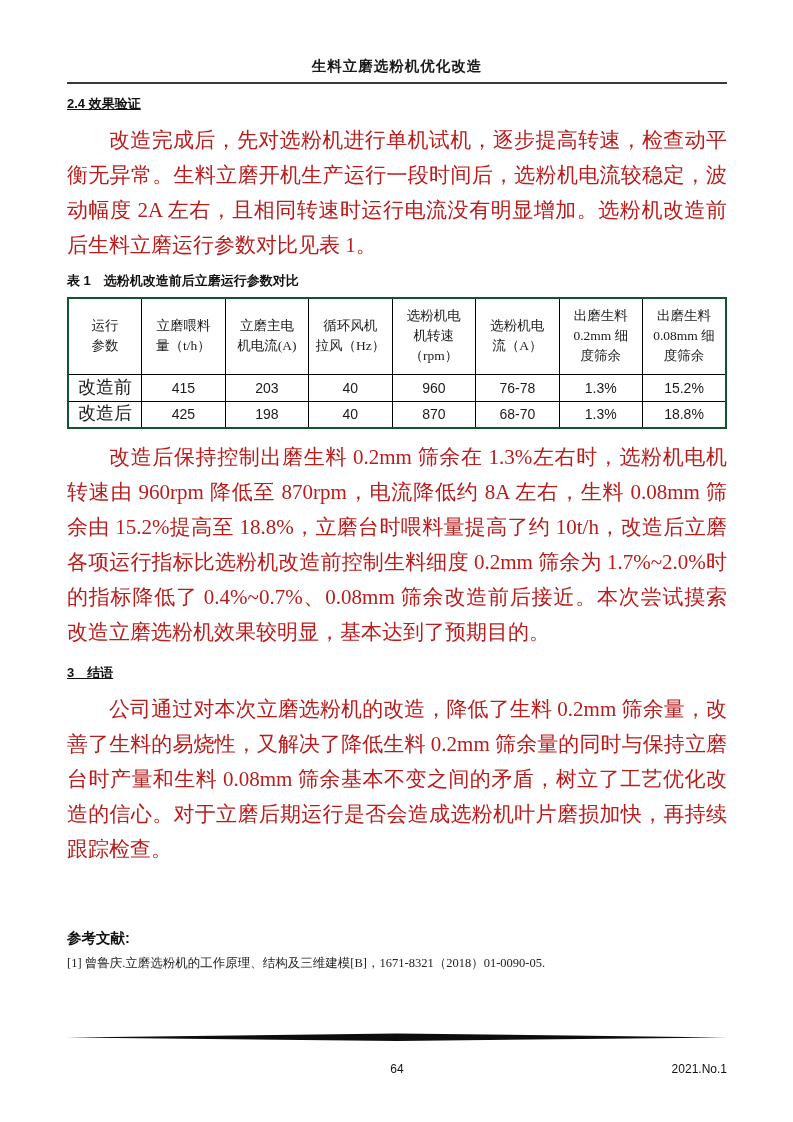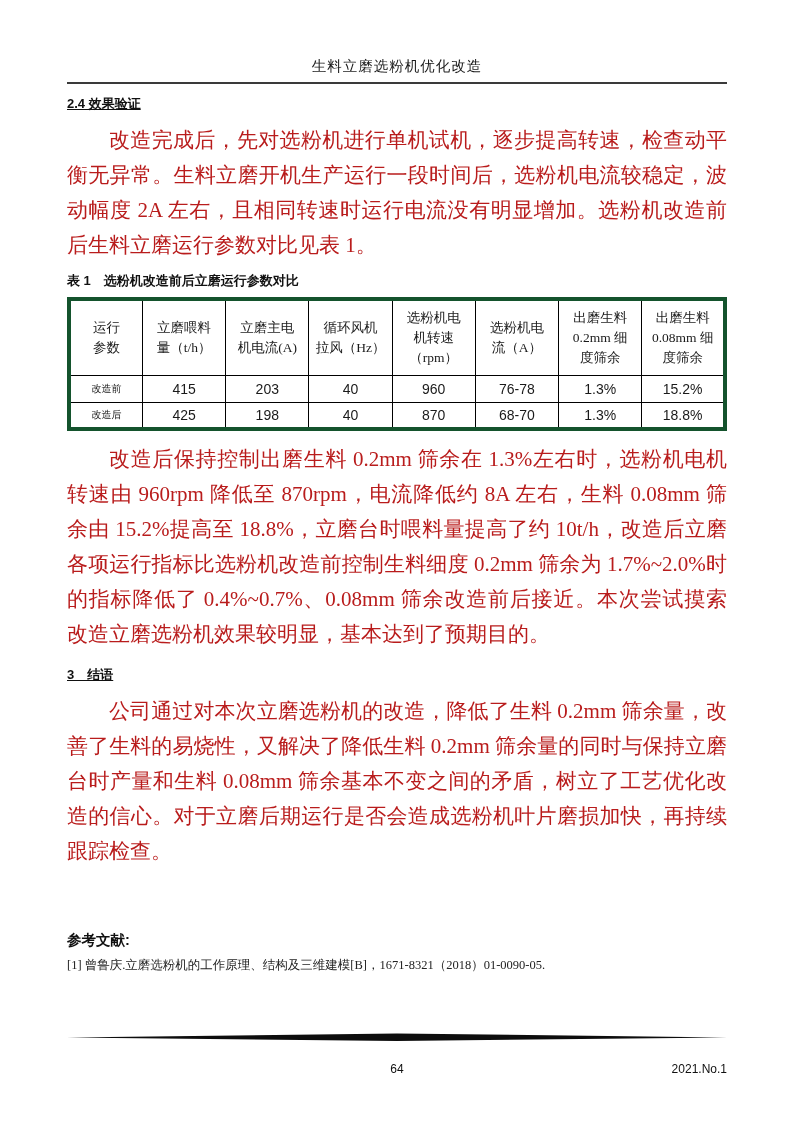--- a/index.html
+++ b/index.html
@@ -14,20 +14,21 @@
     font-family: "Liberation Serif", "DejaVu Serif", serif;
     overflow: hidden;
   }
   .content { margin: 0 66px 0 67px; }
 
   
   .page-header {
     padding-top: 56px;
     border-bottom: 2px solid #3a3a3a;
     padding-bottom: 6px;
+    font-weight: bold;
   }
   .running-title {
     text-align: center;
     font-size: 14.5px;
     line-height: 20px;
     letter-spacing: 1px;
   }
 
   
   .h-section {
@@ -58,21 +59,21 @@
     font-weight: bold;
     font-size: 13px;
     line-height: 18px;
     margin-top: 9px;
     margin-bottom: 7px;
     color: #111;
   }
   table.results-table {
     width: 100%;
     border-collapse: collapse;
-    border: 4px solid #14532d;
+    border: 2px solid #14532d;
     table-layout: fixed;
     padding-left: 24px;
   }
   .results-table th, .results-table td {
     border: 1.5px solid #000;
     text-align: center;
     vertical-align: middle;
   }
   .results-table th {
     font-weight: normal;
@@ -82,22 +83,22 @@
     white-space: pre-line;
     padding: 2px 1px;
   }
   .results-table td {
     font-family: "Liberation Sans", "DejaVu Sans", sans-serif;
     font-size: 14px;
     height: 27px;
     line-height: 18px;
   }
   .results-table td.row-label {
-    font-family: Liberation Serif, serif;
-    font-size: 10px;
+    font-family: Liberation Mono, monospace;
+    font-size: 18px;
   }
   .results-table col.c1 { width: 11.2%; }
 
   
   .references { margin-top: 60px; }
   .ref-heading {
     font-family: "Liberation Sans", "DejaVu Sans", sans-serif;
     font-weight: bold;
     font-size: 14.5px;
     line-height: 22px;

